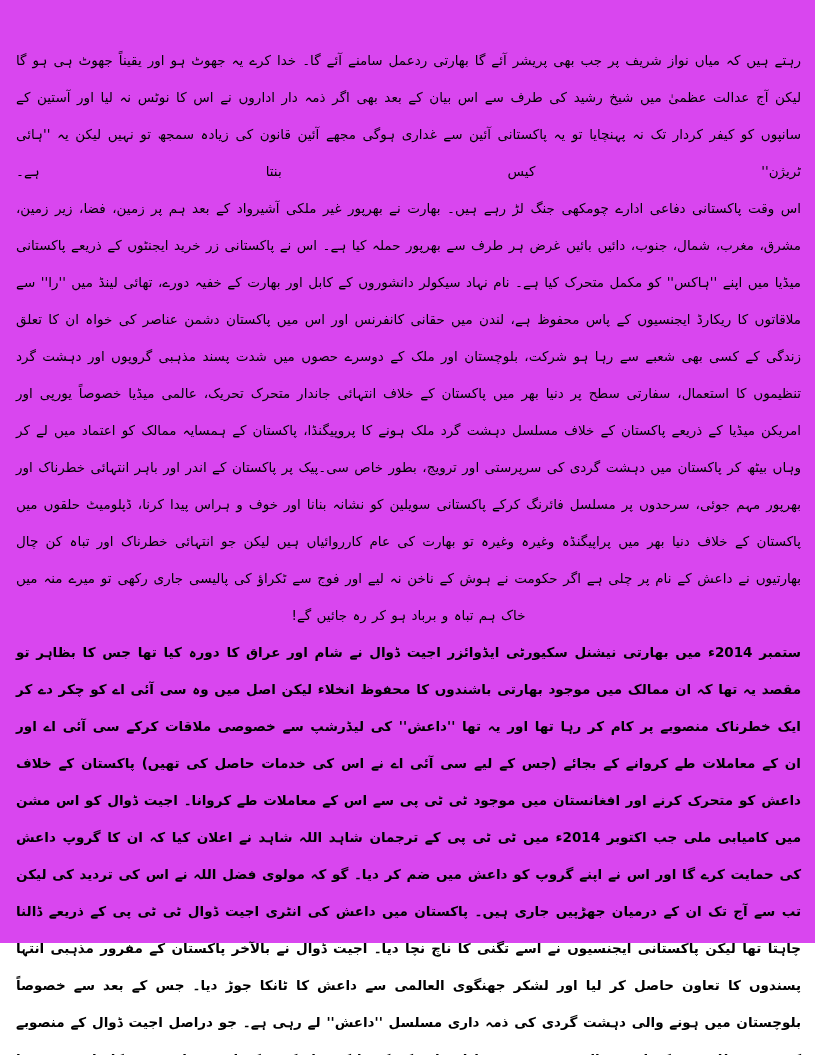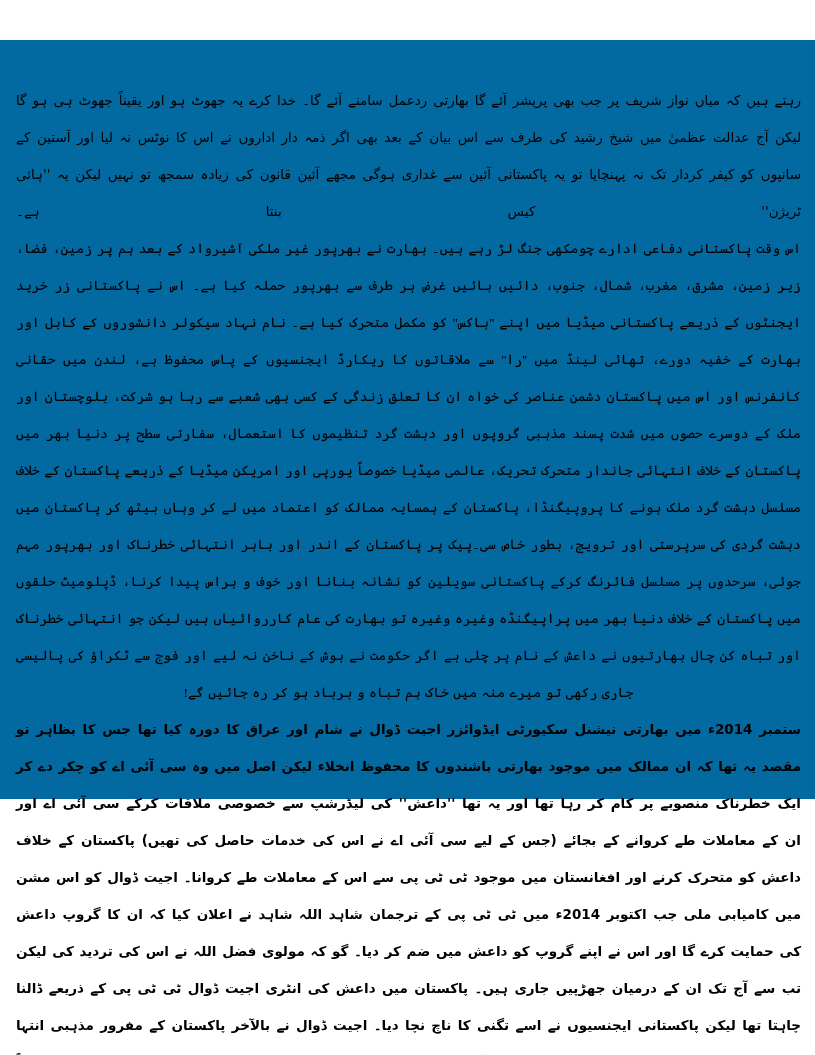--- a/index.html
+++ b/index.html
@@ -8,42 +8,41 @@
   }
   body {
     width: 815px;
     height: 1055px;
     background: #ffffff;
     overflow: hidden;
   }
   .page {
     box-sizing: border-box;
     width: 815px;
-    height: 759px;
+    height: 943px;
     padding: 42px 14px 0 16px;
     direction: rtl;
-    background: #0369a1;
-    margin-top: 40px;
+    background: #d946ef;
   }
   .para {
     margin: 0;
     padding: 0;
     color: #000000;
     font-family: "DejaVu Sans", "Liberation Sans", sans-serif;
     font-size: 13.5px;
     line-height: 37px;
     text-align: justify;
     word-spacing: 1px;
     direction: rtl;
     unicode-bidi: embed;
   }
   
   .para-first { text-align-last: justify; }
   
-  .para-mid   { text-align-last: center; font-family: Liberation Serif, serif; }
+  .para-mid   { text-align-last: center; }
   
   .para-last  { text-align-last: right; font-weight: bold; }
 </style>
 </head>
 <body>
 
 <div class="page">
   <p class="para para-first" lang="ur" dir="rtl">رہتے ہیں کہ میاں نواز شریف پر جب بھی پریشر آئے گا بھارتی ردعمل سامنے آئے گا۔ خدا کرے یہ جھوٹ ہو اور یقیناً جھوٹ ہی ہو گا لیکن آج عدالت عظمیٰ میں شیخ رشید کی طرف سے اس بیان کے بعد بھی اگر ذمہ دار اداروں نے اس کا نوٹس نہ لیا اور آستین کے سانپوں کو کیفر کردار تک نہ پہنچایا تو یہ پاکستانی آئین سے غداری ہوگی مجھے آئین قانون کی زیادہ سمجھ تو نہیں لیکن یہ ''ہائی ٹریژن'' کیس بنتا ہے۔</p>
 
   <p class="para para-mid" lang="ur" dir="rtl">اس وقت پاکستانی دفاعی ادارے چومکھی جنگ لڑ رہے ہیں۔ بھارت نے بھرپور غیر ملکی آشیرواد کے بعد ہم پر زمین، فضا، زیر زمین، مشرق، مغرب، شمال، جنوب، دائیں بائیں غرض ہر طرف سے بھرپور حملہ کیا ہے۔ اس نے پاکستانی زر خرید ایجنٹوں کے ذریعے پاکستانی میڈیا میں اپنے ''ہاکس'' کو مکمل متحرک کیا ہے۔ نام نہاد سیکولر دانشوروں کے کابل اور بھارت کے خفیہ دورے، تھائی لینڈ میں ''را'' سے ملاقاتوں کا ریکارڈ ایجنسیوں کے پاس محفوظ ہے، لندن میں حقانی کانفرنس اور اس میں پاکستان دشمن عناصر کی خواہ ان کا تعلق زندگی کے کسی بھی شعبے سے رہا ہو شرکت، بلوچستان اور ملک کے دوسرے حصوں میں شدت پسند مذہبی گروپوں اور دہشت گرد تنظیموں کا استعمال، سفارتی سطح پر دنیا بھر میں پاکستان کے خلاف انتہائی جاندار متحرک تحریک، عالمی میڈیا خصوصاً یورپی اور امریکن میڈیا کے ذریعے پاکستان کے خلاف مسلسل دہشت گرد ملک ہونے کا پروپیگنڈا، پاکستان کے ہمسایہ ممالک کو اعتماد میں لے کر وہاں بیٹھ کر پاکستان میں دہشت گردی کی سرپرستی اور ترویج، بطور خاص سی۔پیک پر پاکستان کے اندر اور باہر انتہائی خطرناک اور بھرپور مہم جوئی، سرحدوں پر مسلسل فائرنگ کرکے پاکستانی سویلین کو نشانہ بنانا اور خوف و ہراس پیدا کرنا، ڈپلومیٹ حلقوں میں پاکستان کے خلاف دنیا بھر میں پراپیگنڈہ وغیرہ وغیرہ تو بھارت کی عام کارروائیاں ہیں لیکن جو انتہائی خطرناک اور تباہ کن چال بھارتیوں نے داعش کے نام پر چلی ہے اگر حکومت نے ہوش کے ناخن نہ لیے اور فوج سے ٹکراؤ کی پالیسی جاری رکھی تو میرے منہ میں خاک ہم تباہ و برباد ہو کر رہ جائیں گے!</p>

